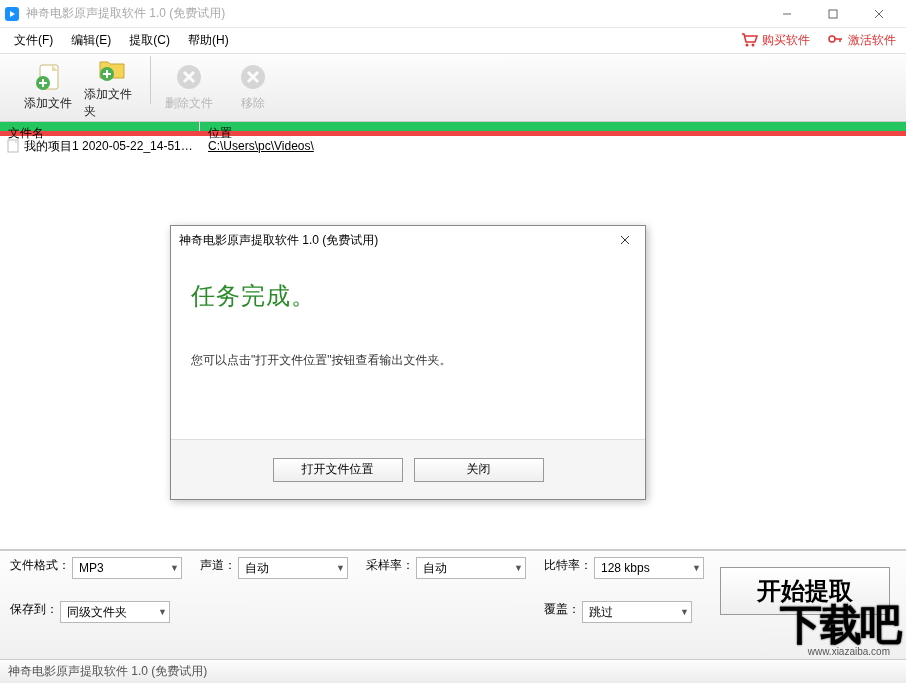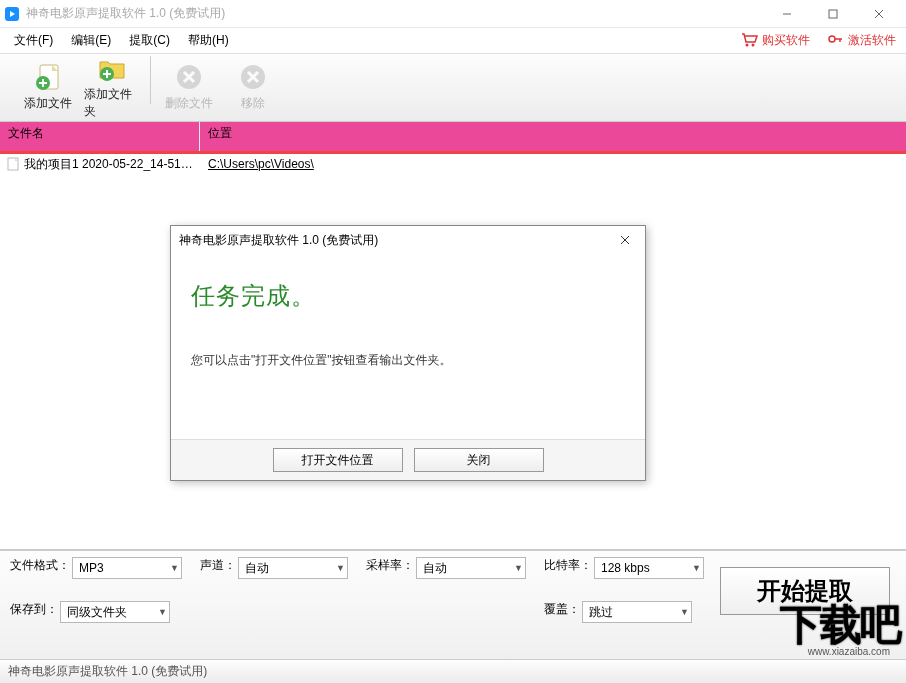--- a/index.html
+++ b/index.html
@@ -18,21 +18,21 @@
 .menu-action { display: flex; align-items: center; gap: 4px; cursor: pointer; padding: 2px 4px; }
 
 .toolbar { height: 68px; background: linear-gradient(#fdfdfd, #ececec); border-bottom: 1px solid #ccc; display: flex; align-items: flex-start; padding: 2px 18px; gap: 4px; }
 .tool-btn { display: flex; flex-direction: column; align-items: center; justify-content: center; width: 60px; height: 60px; border-radius: 3px; cursor: pointer; padding: 2px; }
 .tool-btn.disabled { opacity: 0.55; cursor: default; }
 .tool-icon { width: 32px; height: 32px; display: flex; align-items: center; justify-content: center; }
 .tool-label { font-size: 12px; color: #222; margin-top: 2px; }
 .tool-btn.disabled .tool-label { color: #888; }
 .tool-sep { width: 1px; height: 48px; background: #ccc; margin: 0 4px; }
 
-.list-header { height: 32px; background: #ec4899; border-bottom: 3px solid #ef4444; display: flex; }
+.list-header { height: 14px; background: #22c55e; border-bottom: 5px solid #ef4444; display: flex; }
 .col-filename { width: 200px; padding: 3px 8px; border-right: 1px solid #eee; }
 .col-location { flex: 1; padding: 3px 8px; }
 
 .list-body { height: 380px; background: #fff; overflow: auto; }
 .list-row { height: 20px; display: flex; align-items: center; }
 .cell-icon { width: 18px; display: flex; align-items: center; justify-content: center; margin-left: 4px; }
 .cell-filename { width: 178px; padding: 0 2px; white-space: nowrap; overflow: hidden; text-overflow: ellipsis; }
 .cell-location { flex: 1; padding: 0 8px; text-decoration: underline; }
 
 .bottom-panel { position: absolute; bottom: 24px; left: 0; right: 0; height: 110px; background: linear-gradient(#fdfdfd, #f0f0f0); border-top: 2px solid #ccc; padding: 6px 10px; display: flex; gap: 18px; }
@@ -47,21 +47,21 @@
 
 .statusbar { position: absolute; bottom: 0; left: 0; right: 0; height: 24px; background: linear-gradient(#fdfdfd,#ececec); border-top: 1px solid #ccc; display: flex; align-items: center; padding: 0 8px; color: #555; }
 
 .modal-overlay { position: absolute; top: 0; left: 0; right: 0; bottom: 0; display: flex; align-items: flex-start; justify-content: center; }
 .modal { position: absolute; left: 170px; top: 225px; width: 476px; background: #fff; border: 1px solid #888; box-shadow: 2px 2px 8px rgba(0,0,0,0.25); }
 .modal-title { height: 28px; display: flex; align-items: center; padding: 0 8px; justify-content: space-between; font-size: 12px; }
 .modal-close { width: 24px; height: 20px; display: flex; align-items: center; justify-content: center; cursor: pointer; font-size: 14px; }
 .modal-body { padding: 16px 20px 20px; }
 .modal-heading { font-family: "SimSun", serif; font-size: 24px; color: #2a8a2a; margin: 10px 0 40px 0; letter-spacing: 1px; }
 .modal-text { font-size: 12px; color: #333; margin-bottom: 50px; }
-.modal-buttons { border-top: 1px solid #ddd; height: 41px; display: flex; align-items: center; justify-content: center; gap: 11px; background: #f5f5f5; }
+.modal-buttons { border-top: 1px solid #ddd; height: 60px; display: flex; align-items: center; justify-content: center; gap: 11px; background: #f5f5f5; }
 .modal-btn { width: 130px; height: 24px; background: linear-gradient(#fff,#eee); border: 1px solid #999; cursor: pointer; display: flex; align-items: center; justify-content: center; font-size: 12px; }
 
 .watermark { position: absolute; right: 6px; bottom: 30px; font-weight: 900; font-size: 42px; color: #000; font-family: "SimHei", sans-serif; letter-spacing: -2px; text-shadow: 0 0 2px #000; }
 .watermark-sub { position: absolute; right: 16px; bottom: 26px; font-size: 10px; color: #555; }
 </style>
 </head>
 <body>
 
 <div class="titlebar">
   <span class="titlebar-icon">

